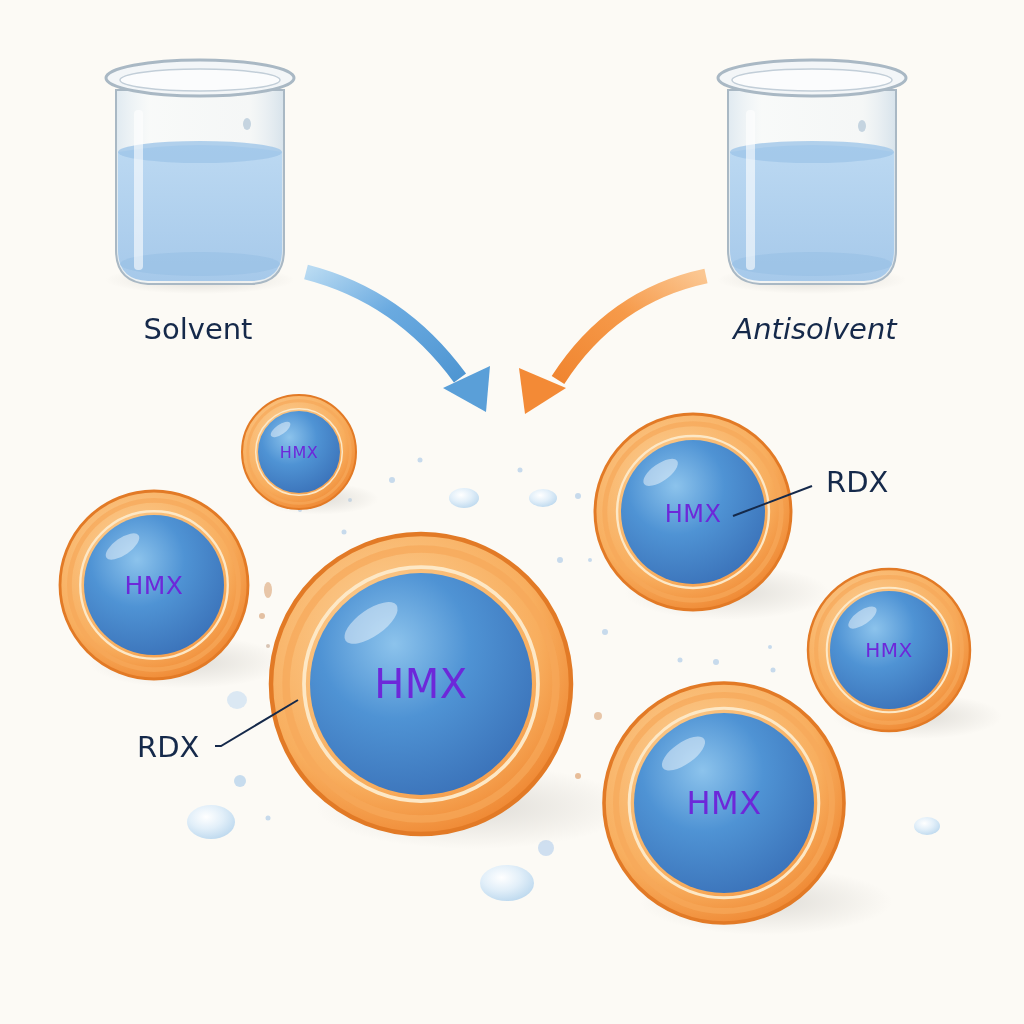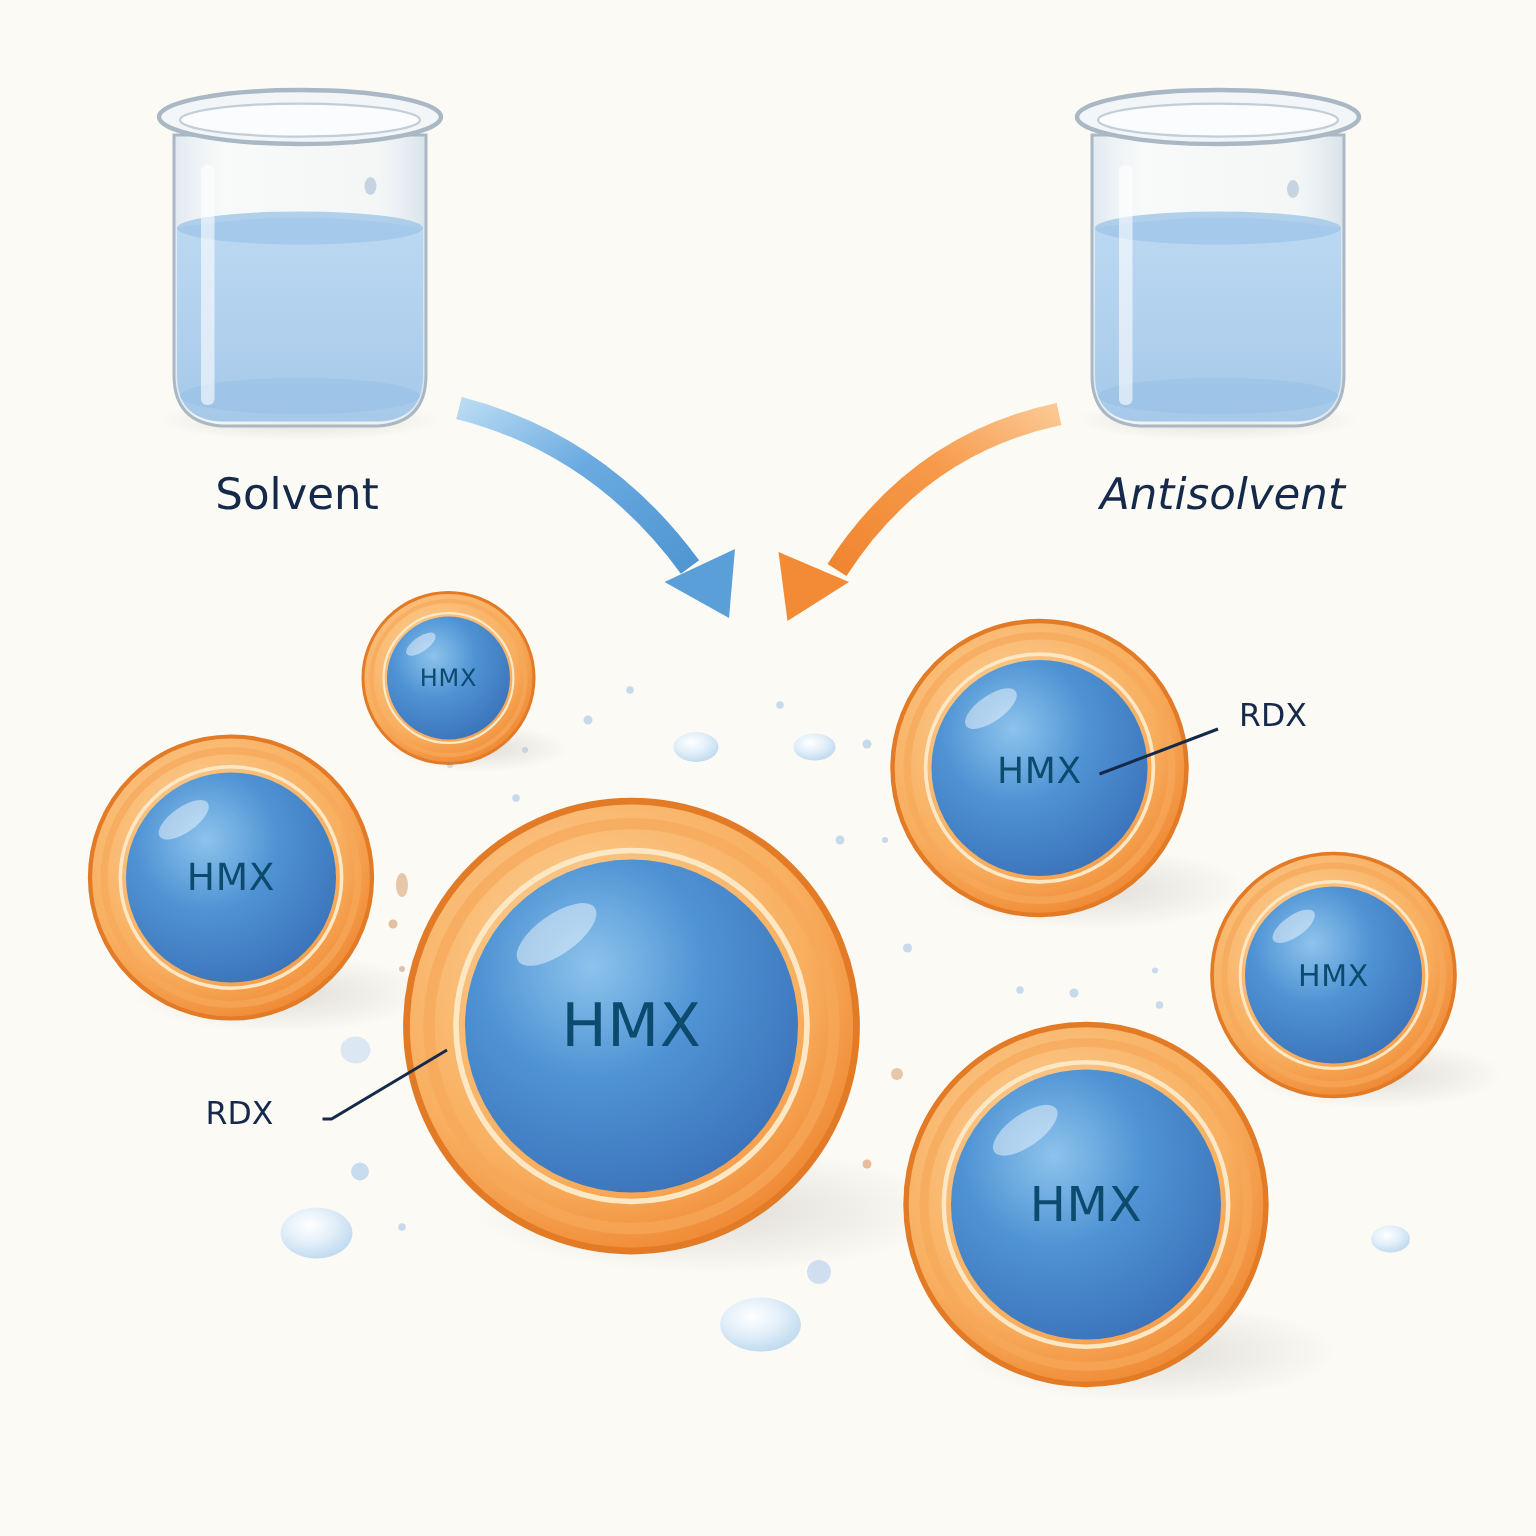--- a/index.html
+++ b/index.html
@@ -1,21 +1,21 @@
 <!DOCTYPE html>
 <html><head>
 <meta charset="utf-8">
 <style>
   html, body { margin:0; padding:0; }
   body { width:1024px; height:1024px; background:#fcfaf5; position:relative; overflow:hidden; font-family:"DejaVu Sans", sans-serif; }
   #canvas { position:absolute; left:0; top:0; width:1024px; height:1024px; }
   .label { position:absolute; color:#15294a; font-family:"DejaVu Sans", sans-serif; white-space:nowrap; }
   .beaker-label { font-size:29px; transform:translateX(-50%);text-align:right; }
-  .callout-label { font-size:21px; }
-  .core-label { position:absolute; color:#0c4a6e; transform:translate(-50%,-50%); font-family:"DejaVu Sans", sans-serif; white-space:nowrap; letter-spacing:0.5px; }
+  .callout-label { font-size:29px; }
+  .core-label { position:absolute; color:#6d28d9; transform:translate(-50%,-50%); font-family:"DejaVu Sans", sans-serif; white-space:nowrap; letter-spacing:0.5px; }
 </style>
 </head>
 <body>
 
 <svg id="canvas" width="1024" height="1024" viewBox="0 0 1024 1024" xmlns="http://www.w3.org/2000/svg">
   <defs>
     <radialGradient id="coreGrad" cx="0.38" cy="0.32" r="0.75">
       <stop offset="0" stop-color="#8cc3ec"></stop>
       <stop offset="0.45" stop-color="#4f93d4"></stop>
       <stop offset="1" stop-color="#3a71b8"></stop>

